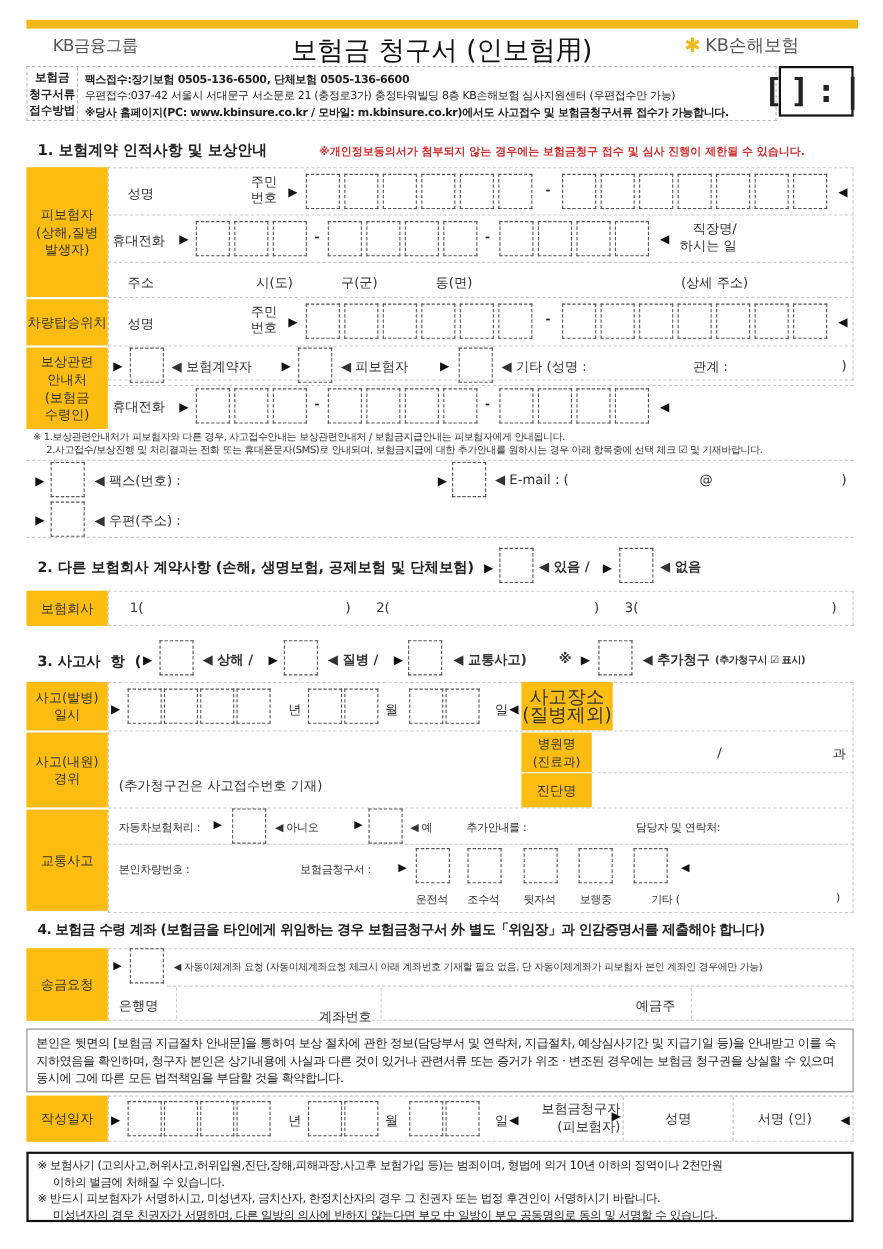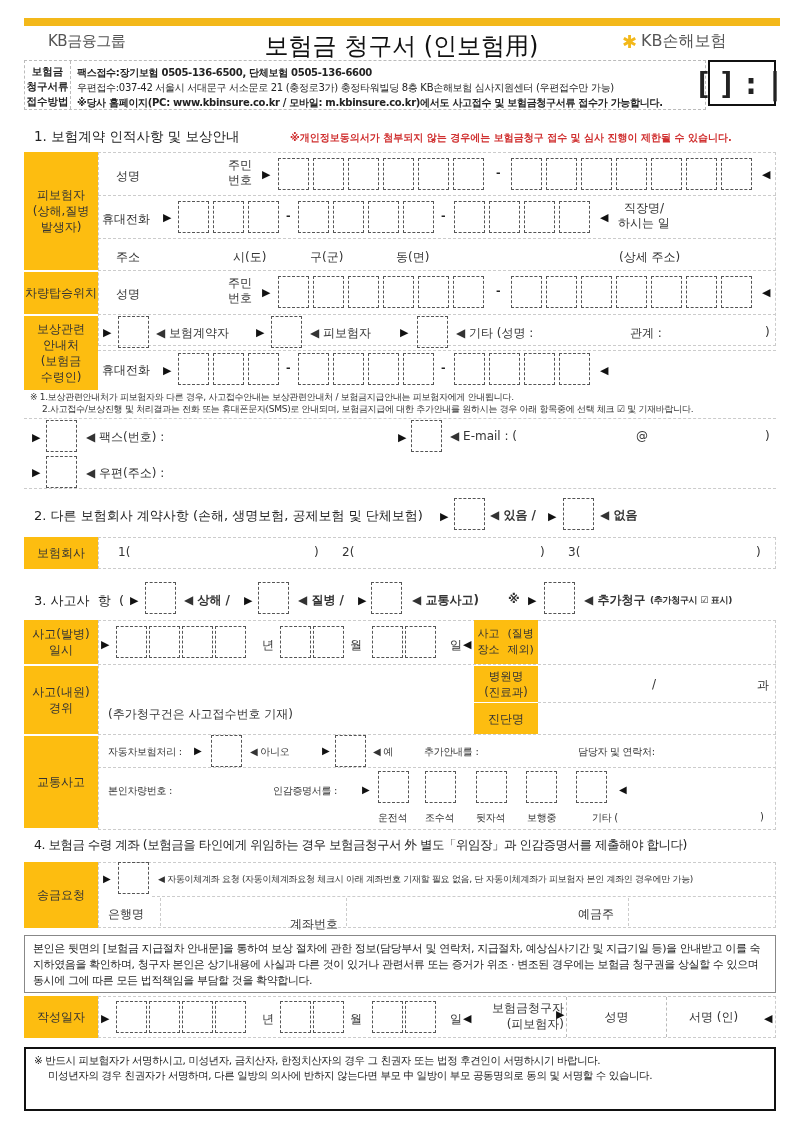--- a/index.html
+++ b/index.html
@@ -8,21 +8,21 @@
 .topbar{left:24px;top:18px;width:756px;height:8px;background:#f3b81a}
 .kbgroup{left:48px;top:32px;font-size:15px;color:#555;letter-spacing:-0.5px}
 .title{left:0;width:803px;top:30px;text-align:center;font-size:24px;color:#111}
 .kblogo{left:622px;top:31px;font-size:16px;color:#555;display:flex;align-items:center;gap:4px}
 .kbstar{color:#f3b81a;font-size:18px;font-weight:bold}
 .recv{left:24px;top:60px;width:682px;height:50px;border:1px dashed #bbb;display:flex}
 .recv .lbl{width:46px;border-right:1px dashed #bbb;font-weight:bold;font-size:10.5px;text-align:center;line-height:15px;padding-top:3px}
 .recv .txt{padding:4px 6px;font-size:10px;line-height:15px;letter-spacing:-0.3px}
 .recv .b{font-weight:bold}
 .qr{left:708px;top:60px;width:68px;height:46px;border:2px solid #111;display:flex;align-items:center;justify-content:center;font-size:30px;font-weight:bold;font-family:"DejaVu Sans Mono",monospace;letter-spacing:6px}
-.sec{font-size:13.5px;font-weight:normal;color:#222}
+.sec{font-size:13.5px;font-weight:bold;color:#222}
 .warn{color:#d03030;font-size:10px;font-weight:bold}
 .ylab{background:#fdbd10;color:#333;display:flex;align-items:center;justify-content:center;text-align:center;font-size:12px;line-height:16px}
 .sbox{display:inline-block;width:31px;height:32px;border:1px dashed #555}
 .arr{font-size:11px;color:#111}
 .gray{color:#aaa}
 .lab{font-size:12px;color:#333}
 .small{font-size:9.5px;color:#333;letter-spacing:-0.3px}
 .notice{border:1px solid #888;padding:5px 8px;font-size:11px;line-height:16px;letter-spacing:-0.4px}
 .footer{border:2px solid #111;padding:4px 8px;font-size:10.5px;line-height:15px;letter-spacing:-0.4px}
 .dashbox{border:1px dashed #ccc}
@@ -107,21 +107,21 @@
     <span class="sbox"></span>
 </div>
 <div class="abs" style="left:441px;top:209px;font-weight:bold">-</div>
 <div class="abs" style="left:454px;top:201px;display:flex;gap:4px">
   <span class="sbox"></span>
     <span class="sbox"></span>
     <span class="sbox"></span>
     <span class="sbox"></span>
 </div>
 <div class="abs arr" style="left:600px;top:211px">◀</div>
-<div class="abs lab" style="left:618px;top:201px;line-height:15px;text-align:center">
+<div class="abs lab" style="left:618px;top:201px;line-height:15px;text-align:right">
   <div>직장명/</div>
   <div>하시는 일</div>
 </div>
 <div class="abs" style="left:672px;top:198px;width:100px;height:38px"></div>
 <div class="abs" style="left:98px;top:238px;width:678px;border-top:1px dashed #ccc"></div>
 
 <div class="abs lab" style="left:116px;top:249px">주소</div>
 <div class="abs lab gray" style="left:233px;top:249px">시(도)</div>
 <div class="abs lab gray" style="left:310px;top:249px">구(군)</div>
 <div class="abs lab gray" style="left:396px;top:249px">동(면)</div>
@@ -267,21 +267,21 @@
   <span class="sbox"></span>
     <span class="sbox"></span>
 </div>
 <div class="abs lab" style="left:350px;top:637px">월</div>
 <div class="abs" style="left:372px;top:626px;display:flex;gap:2px">
   <span class="sbox"></span>
     <span class="sbox"></span>
 </div>
 <div class="abs lab" style="left:450px;top:637px">일</div>
 <div class="abs arr" style="left:463px;top:638px">◀</div>
-<div class="abs ylab" style="left:474px;top:620px;width:64px;height:44px;flex-direction:row;font-size:11px">
+<div class="abs ylab" style="left:474px;top:620px;width:83px;height:44px;flex-direction:column;font-size:17px">
   <div>사고장소</div>
   <div>(질병제외)</div>
 </div>
 <div class="abs" style="left:540px;top:622px;width:234px;height:40px"></div>
 <div class="abs" style="left:98px;top:664px;width:678px;border-top:1px dashed #ccc"></div>
 
 <div class="abs ylab" style="left:24px;top:666px;width:74px;height:68px;flex-direction:column">
   <div>사고(내원)</div>
   <div>경위</div>
 </div>
@@ -302,21 +302,21 @@
 <div class="abs arr" style="left:194px;top:745px;font-size:10px">▶</div>
 <span class="abs sbox" style="left:211px;top:735px"></span>
 <div class="abs small" style="left:250px;top:745px;font-size:10px">◀ 아니오</div>
 <div class="abs arr" style="left:322px;top:745px;font-size:10px">▶</div>
 <span class="abs sbox" style="left:335px;top:735px"></span>
 <div class="abs small" style="left:373px;top:745px;font-size:10px">◀ 예</div>
 <div class="abs small" style="left:424px;top:745px;font-size:10px">추가안내를 :</div>
 <div class="abs small" style="left:578px;top:745px;font-size:10px">담당자 및 연락처:</div>
 <div class="abs" style="left:98px;top:767px;width:678px;border-top:1px dashed #ccc"></div>
 <div class="abs small" style="left:108px;top:784px;font-size:10px">본인차량번호 :</div>
-<div class="abs small" style="left:273px;top:784px;font-size:10px">인감증명서를 :</div>
+<div class="abs small" style="left:273px;top:784px;font-size:10px">보험금청구서 :</div>
 <div class="abs arr" style="left:362px;top:784px;font-size:10px">▶</div>
 <span class="abs sbox" style="left:378px;top:771px"></span>
 <span class="abs sbox" style="left:425px;top:771px"></span>
 <span class="abs sbox" style="left:476px;top:771px"></span>
 <span class="abs sbox" style="left:526px;top:771px"></span>
 <span class="abs sbox" style="left:576px;top:771px"></span>
 <div class="abs arr" style="left:619px;top:784px;font-size:10px">◀</div>
 <div class="abs small" style="left:378px;top:811px;font-size:10px">운전석</div>
 <div class="abs small" style="left:425px;top:811px;font-size:10px">조수석</div>
 <div class="abs small" style="left:476px;top:811px;font-size:10px">뒷자석</div>
@@ -364,15 +364,17 @@
 <div class="abs lab" style="left:474px;top:1000px;width:90px;text-align:right;line-height:16px">
   <div>보험금청구자</div>
   <div>(피보험자)</div>
 </div>
 <div class="abs arr" style="left:556px;top:1008px">▶</div>
 <div class="abs lab gray" style="left:566px;top:997px;width:100px;height:40px;border-left:1px dashed #bbb;display:flex;align-items:center;justify-content:center">성명</div>
 <div class="abs lab gray" style="left:666px;top:997px;width:94px;height:40px;border-left:1px dashed #bbb;display:flex;align-items:center;justify-content:center">서명 (인)</div>
 <div class="abs arr" style="left:764px;top:1012px">◀</div>
 
 <div class="abs footer" style="left:24px;top:1047px;width:752px;height:64px">
+  <div>※ 보험사기 (고의사고,허위사고,허위입원,진단,장해,피해과장,사고후 보험가입 등)는 범죄이며, 형법에 의거 10년 이하의 징역이나 2천만원</div>
+  <div style="padding-left:14px">이하의 벌금에 처해질 수 있습니다.</div>
   <div>※ 반드시 피보험자가 서명하시고, 미성년자, 금치산자, 한정치산자의 경우 그 친권자 또는 법정 후견인이 서명하시기 바랍니다.</div>
   <div style="padding-left:14px">미성년자의 경우 친권자가 서명하며, 다른 일방의 의사에 반하지 않는다면 부모 中 일방이 부모 공동명의로 동의 및 서명할 수 있습니다.</div>
 </div>
 
 </body></html>

